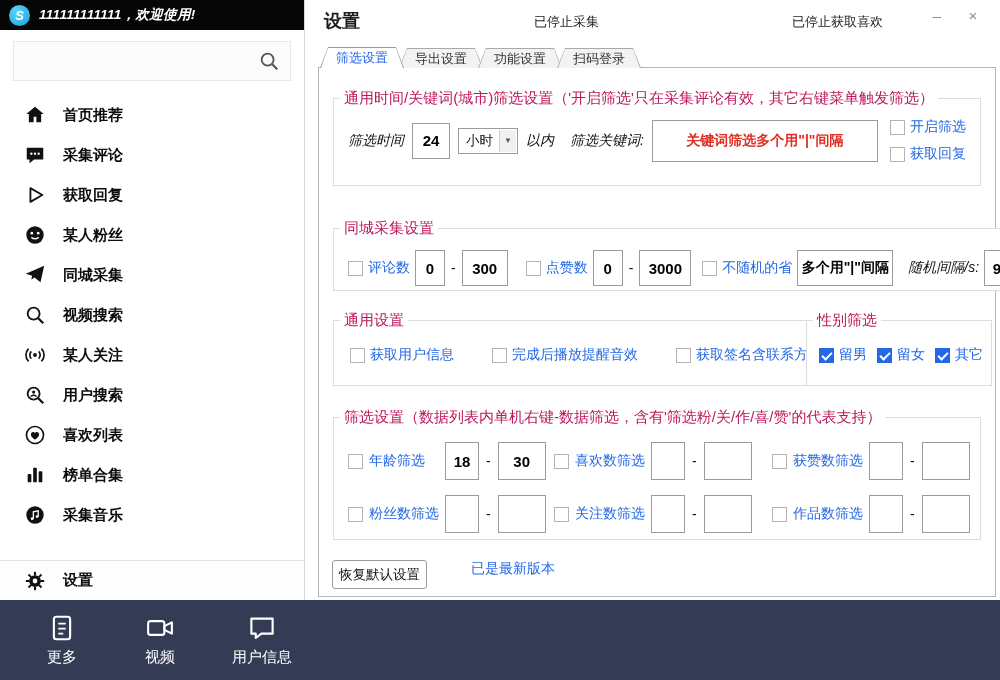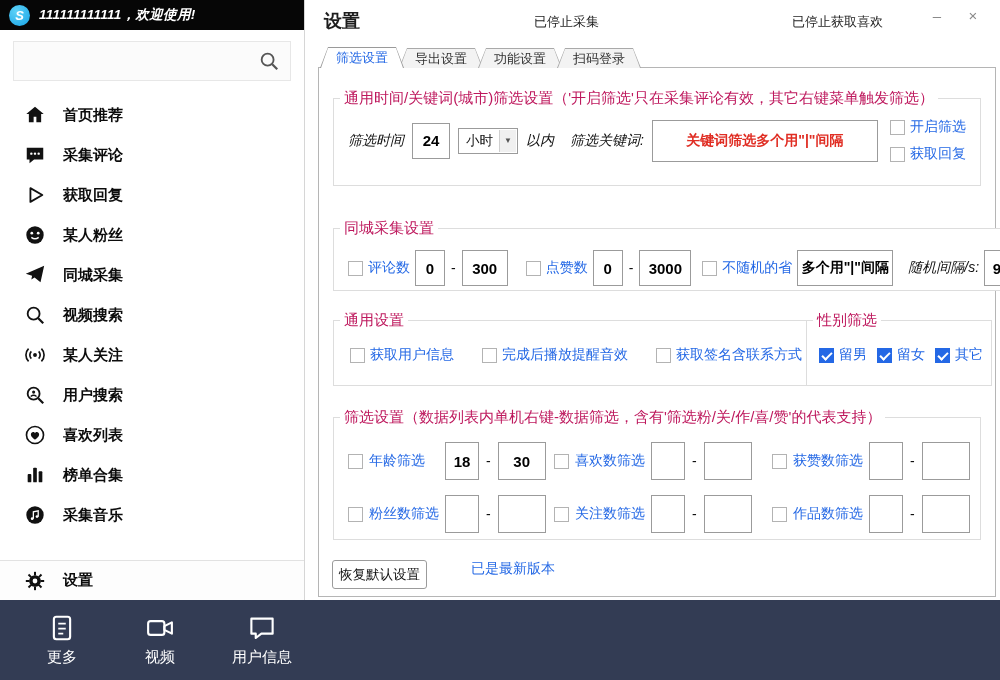--- a/index.html
+++ b/index.html
@@ -42,21 +42,21 @@
 
   .fs1 { left:14px; top:21px; width:648px; height:97px; }
   .fs2 { left:14px; top:151px; width:648px; height:72px; }
   .fs3 { left:14px; top:243px; width:458px; height:75px; }
   .fs4 { left:487px; top:243px; width:176px; height:75px; }
   .fs5 { left:14px; top:340px; width:648px; height:132px; }
 
   .row { display:flex; align-items:center; }
   .fs1-row { padding:10px 10px 0 14px; gap:8px; }
   .fs2-row { padding:12px 8px 0 14px; gap:5px; }
-  .fs3-row { padding:16px 8px 0 16px; gap:28px;text-align:center; }
+  .fs3-row { padding:16px 8px 0 16px; gap:38px;text-align:center; }
   .fs4-row { padding:16px 8px 0 12px; gap:10px; }
 
   .lbl { font-size:14px; color:#111; white-space:nowrap;font-style:italic; }
   .blue { color:#2468e5; font-size:14px; white-space:nowrap; }
 
   .box { border:1px solid #9b9b9b; background:#fff; text-align:center; font-weight:bold; font-size:15px; color:#000; height:36px; font-family:inherit; outline:none; }
   .w38 { width:38px; } .w30 { width:30px; } .w46 { width:46px; } .w52 { width:52px; }
   .w96 { width:96px; font-size:14px; } .w34 { width:34px; } .w48 { width:48px; }
   .keyword { width:226px; height:42px; color:#e02e24; font-size:14px; font-weight:bold; text-align:center; }
   .mm { height:38px; }

